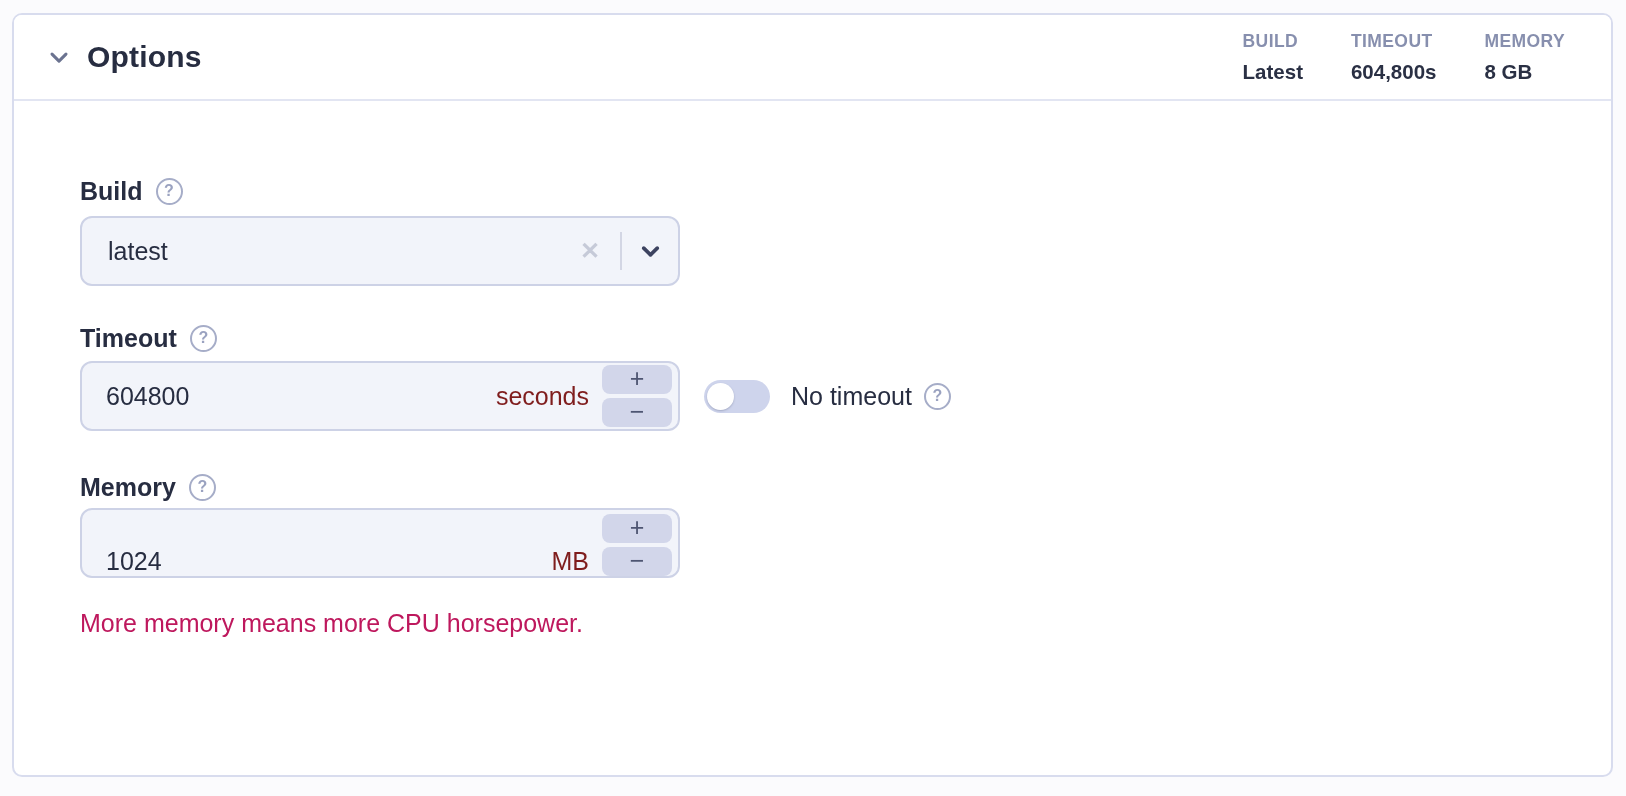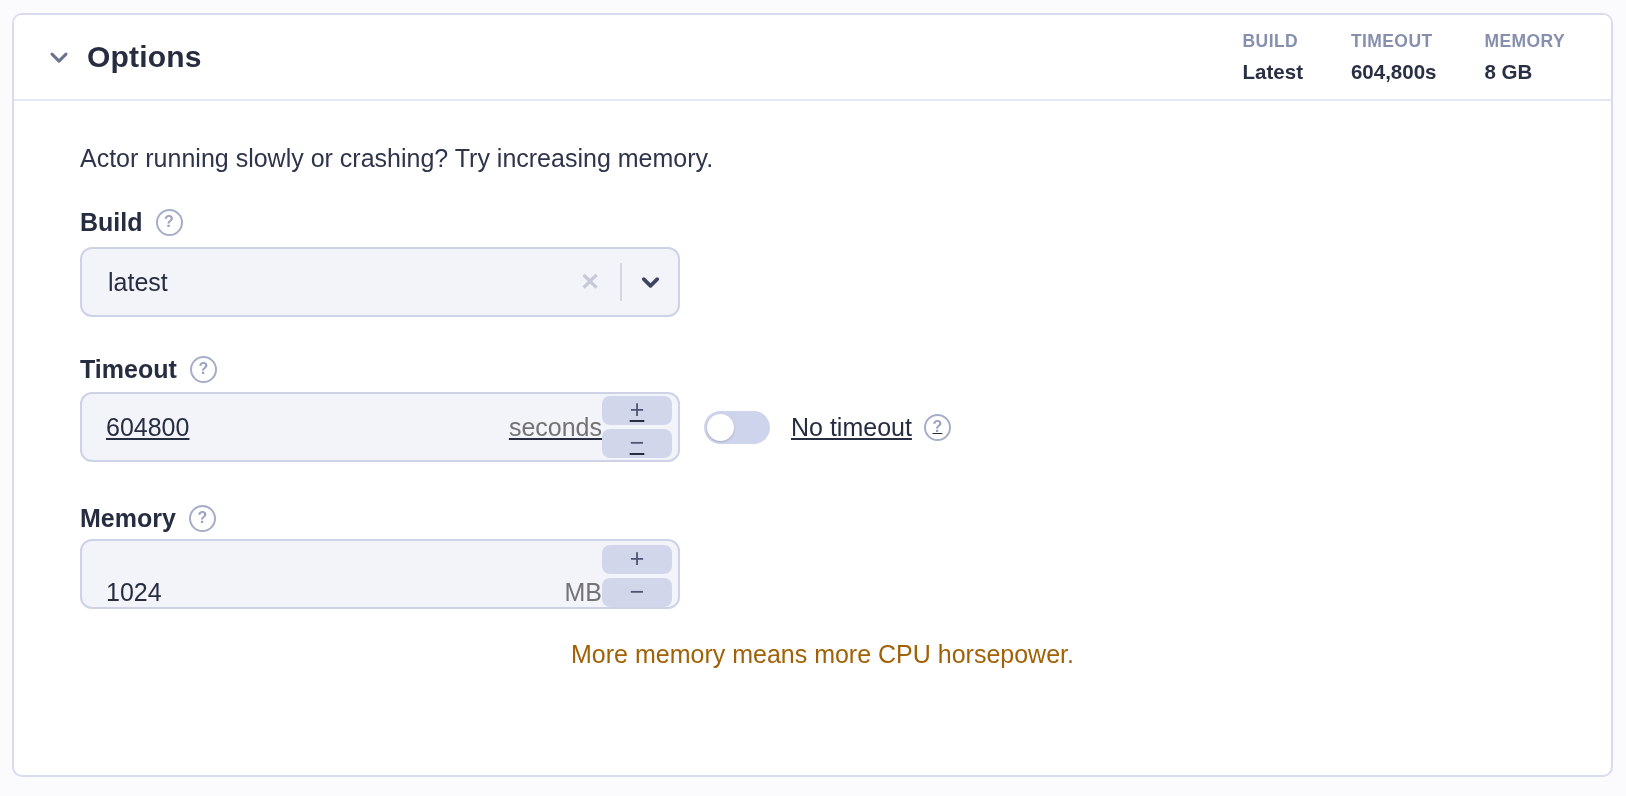--- a/index.html
+++ b/index.html
@@ -126,21 +126,21 @@
     line-height: 1;
   }
   .vdivider {
     width: 2px;
     height: 38px;
     background: #d3d6e4;
     margin: 0 15px 0 20px;
   }
 
   
-  .input-row { display: flex; align-items: center; text-decoration: underline; }
+  .input-row { display: flex; align-items: center; }
   .num-box {
     margin-top: 8px;
     width: 600px;
     height: 70px;
     background: #f2f4fa;
     border: 2px solid #cdd2e6;
     border-radius: 12px;
     display: flex;
     align-items: center;
     padding: 0 6px 0 24px;
@@ -150,21 +150,22 @@
     min-width: 0;
     background: transparent;
     border: none;
     outline: none;
     font-family: "Liberation Sans", sans-serif;
     font-size: 25px;
     color: #272d41;
   }
   .unit {
     font-size: 25px;
-    color: #737373;
+    color: #7f1d1d;
+    margin-right: 13px;
     white-space: nowrap;
   }
   .steppers {
     display: flex;
     flex-direction: column;
     gap: 4px;
   }
   .stepper-btn {
     width: 70px;
     height: 29px;
@@ -211,22 +212,21 @@
     color: #272d41;
     margin: 0 12px 0 21px;
     white-space: nowrap;
   }
 
   
   .foot-help {
     margin-top: 28px;
     font-size: 25px;
     line-height: 35px;
-    color: #a16207;
-    text-align: center;
+    color: #be185d;
   }
 
   
   .chev { display: block; }
 </style>
 </head>
 <body>
 
 <div class="page">
   <div class="card">
@@ -252,21 +252,20 @@
         </div>
         <div class="sum-col">
           <div class="sum-label">MEMORY</div>
           <div class="sum-value">8 GB</div>
         </div>
       </div>
     </div>
 
     <div class="card-body">
 
-      <p class="hint">Actor running slowly or crashing? Try increasing memory.</p>
 
       <div>
         <div class="field-label mt-build">
           <span>Build</span>
           <span class="help-icon">?</span>
         </div>
         <div class="select-box">
           <span class="select-value">latest</span>
           <span class="clear-x">✕</span>
           <span class="vdivider"></span>

